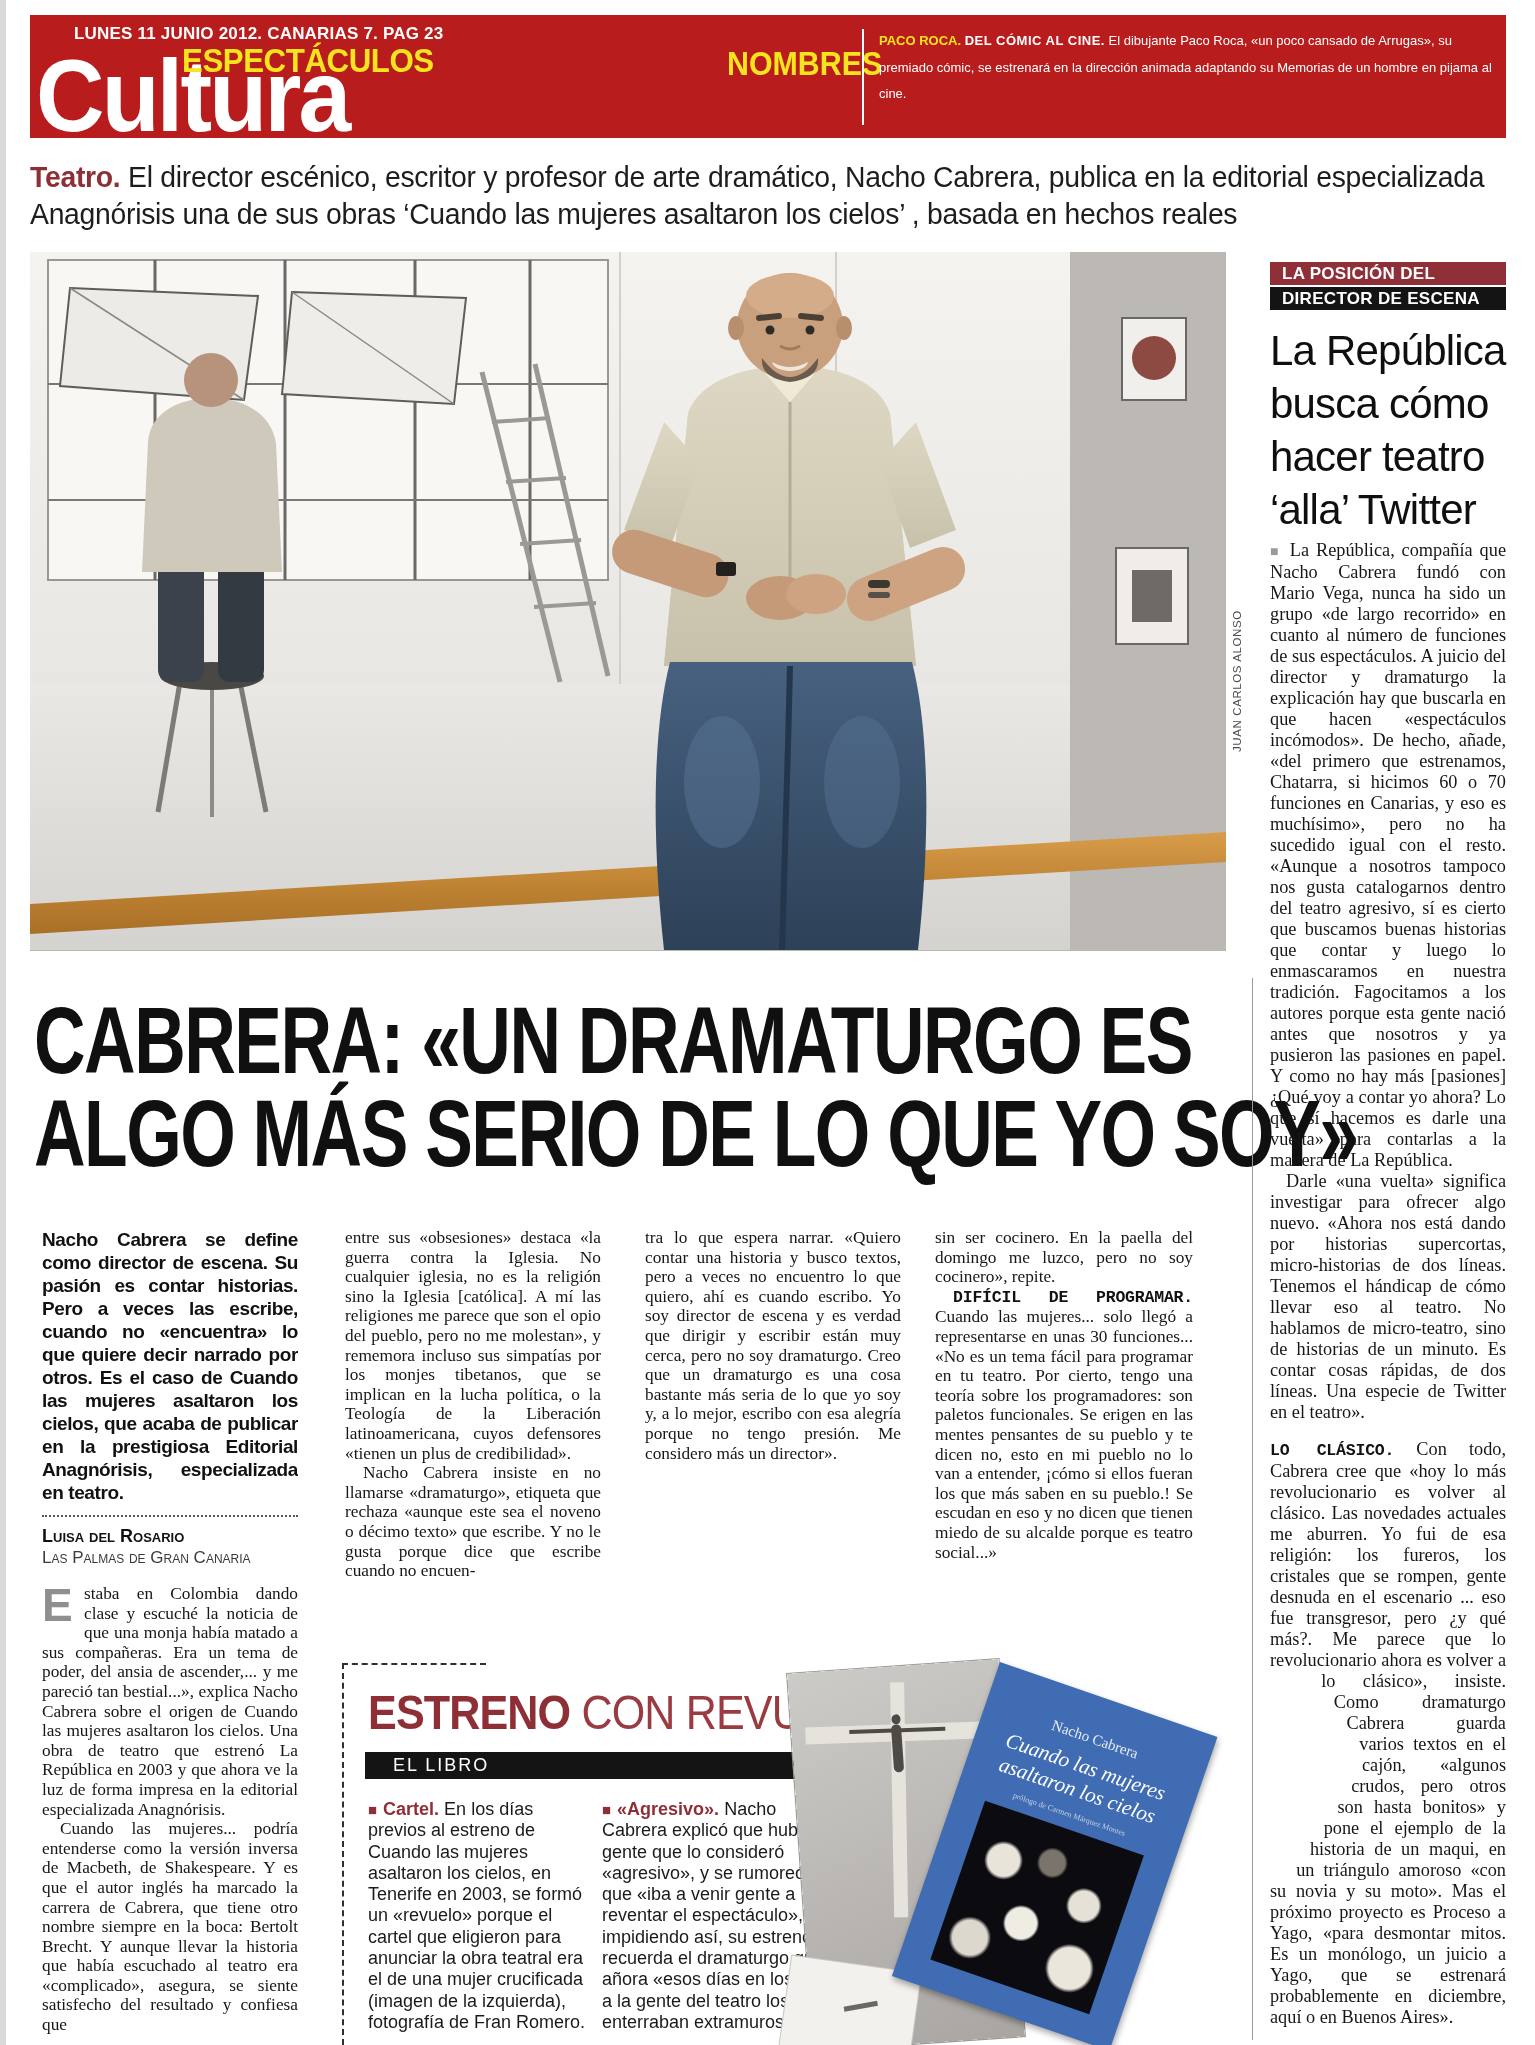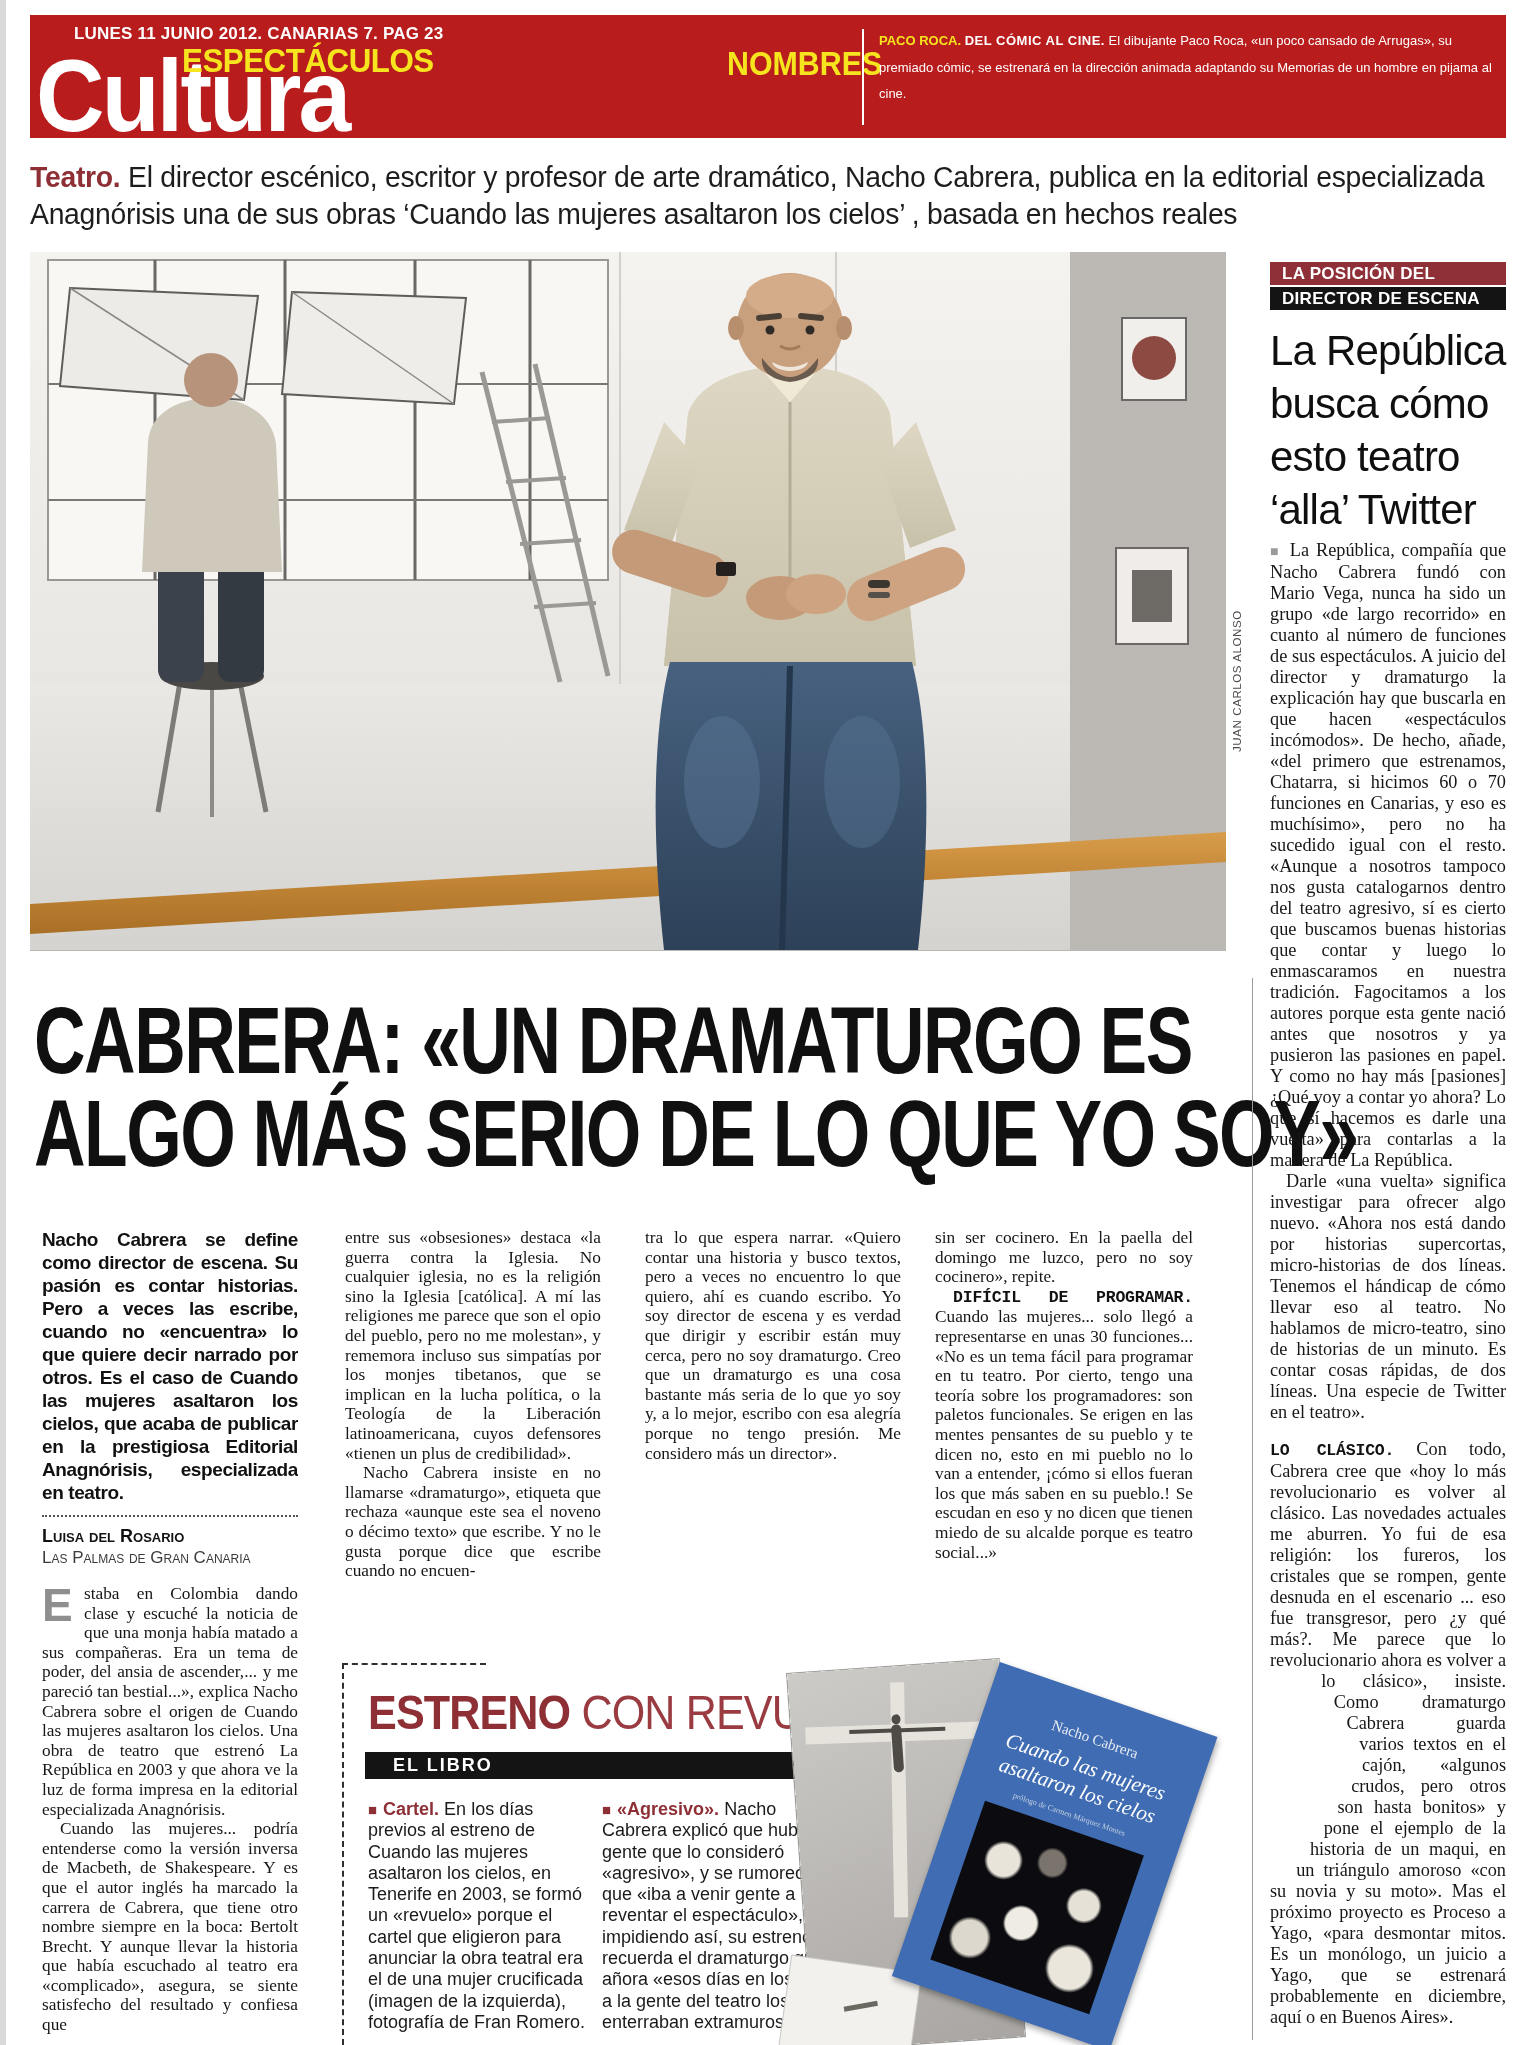--- a/index.html
+++ b/index.html
@@ -90,21 +90,21 @@
 
   
   .dash-v{position:absolute;left:342px;top:1663px;height:382px;border-left:2px dashed #2f2f2f;}
   .dash-h{position:absolute;left:342px;top:1663px;width:144px;border-top:2px dashed #2f2f2f;}
   .e-title{position:absolute;left:368px;top:1684px;white-space:nowrap;
         font-family:"Liberation Sans",sans-serif;font-size:49px;transform:scaleX(.88);
         transform-origin:left top;letter-spacing:-1px;}
   .e-title .t-strong{font-weight:bold;color:#8e2f36;}
   .e-title .t-light{font-weight:400;color:#9a3b42;}
   .e-kicker{position:absolute;left:365px;top:1752px;width:452px;height:27px;background:#141414;
-        color:#fff;font-family:"Liberation Sans",sans-serif;font-weight:bold;font-size:18px;
+        color:#fff;font-family:"Liberation Sans",sans-serif;font-weight:normal;font-size:18px;
         line-height:27px;padding-left:28px;box-sizing:border-box;letter-spacing:2px;}
   .e-col{position:absolute;top:1799px;font-family:"Liberation Sans",sans-serif;font-size:18px;
         line-height:21.3px;color:#1a1a1a;}
   .e-col1{left:368px;width:222px;}
   .e-col2{left:602px;width:228px;}
   .e-head{color:#8e2f36;font-weight:bold;}
   .e-bullet{color:#8e2f36;font-size:15px;margin-right:6px;}
 
   
   .crucifix{position:absolute;left:800px;top:1666px;width:212px;height:378px;
@@ -290,21 +290,21 @@
     <p>tra lo que espera narrar. «Quiero contar una historia y busco textos, pero a veces no encuentro lo que quiero, ahí es cuando escribo. Yo soy director de escena y es verdad que dirigir y escribir están muy cerca, pero no soy dramaturgo. Creo que un dramaturgo es una cosa bastante más seria de lo que yo soy y, a lo mejor, escribo con esa alegría porque no tengo presión. Me considero más un director».</p>
   </div>
 
   <div class="col col4">
     <p>sin ser cocinero. En la paella del domingo me luzco, pero no soy cocinero», repite.</p>
     <p><span class="subhead">DIFÍCIL DE PROGRAMAR.</span> <span>Cuando las mujeres... solo llegó a representarse en unas 30 funciones... «No es un tema fácil para programar en tu teatro. Por cierto, tengo una teoría sobre los programadores: son paletos funcionales. Se erigen en las mentes pensantes de su pueblo y te dicen no, esto en mi pueblo no lo van a entender, ¡cómo si ellos fueran los que más saben en su pueblo.! Se escudan en eso y no dicen que tienen miedo de su alcalde porque es teatro social...»</span></p>
   </div>
 
   <div class="sb-label1">LA POSICIÓN DEL</div>
   <div class="sb-label2">DIRECTOR DE ESCENA</div>
-  <h2 class="sb-headline" style="margin:0;font-weight:normal;">La República busca cómo esto teatro ‘alla’ Twitter</h2>
+  <h2 class="sb-headline" style="margin:0;font-weight:normal;">La República busca cómo hacer teatro ‘alla’ Twitter</h2>
   <div class="sb-body">
     <p><span class="sb-bullet">■</span><span>La República, compañía que Nacho Cabrera fundó con Mario Vega, nunca ha sido un grupo «de largo recorrido» en cuanto al número de funciones de sus espectáculos. A juicio del director y dramaturgo la explicación hay que buscarla en que hacen «espectáculos incómodos». De hecho, añade, «del primero que estrenamos, Chatarra, si hicimos 60 o 70 funciones en Canarias, y eso es muchísimo», pero no ha sucedido igual con el resto. «Aunque a nosotros tampoco nos gusta catalogarnos dentro del teatro agresivo, sí es cierto que buscamos buenas historias que contar y luego lo enmascaramos en nuestra tradición. Fagocitamos a los autores porque esta gente nació antes que nosotros y ya pusieron las pasiones en papel. Y como no hay más [pasiones] ¿Qué voy a contar yo ahora? Lo que sí hacemos es darle una vuelta» para contarlas a la manera de La República.</span></p>
     <p class="sb-p2">Darle «una vuelta» significa investigar para ofrecer algo nuevo. «Ahora nos está dando por historias supercortas, micro-historias de dos líneas. Tenemos el hándicap de cómo llevar eso al teatro. No hablamos de micro-teatro, sino de historias de un minuto. Es contar cosas rápidas, de dos líneas. Una especie de Twitter en el teatro».</p>
     <p class="sb-p3"><span class="subhead">LO CLÁSICO.</span> <span>Con todo, Cabrera cree que «hoy lo más revolucionario es volver al clásico. Las novedades actuales me aburren. Yo fui de esa religión: los fureros, los cristales que se rompen, gente desnuda en el escenario ... eso fue transgresor, pero ¿y qué más?. Me parece que lo revolucionario</span> <span class="wrapblock"></span><span>ahora es volver a lo clásico», insiste. Como dramaturgo Cabrera guarda varios textos en el cajón, «algunos crudos, pero otros son hasta bonitos» y pone el ejemplo de la historia de un maqui, en un triángulo amoroso «con su novia y su moto». Mas el próximo proyecto es Proceso a Yago, «para desmontar mitos. Es un monólogo, un juicio a Yago, que se estrenará probablemente en diciembre, aquí o en Buenos Aires».</span></p>
   </div>
 
   <div class="dash-v"></div>
   <div class="dash-h"></div>
   <div class="e-title">
     <span class="t-strong">ESTRENO</span>

